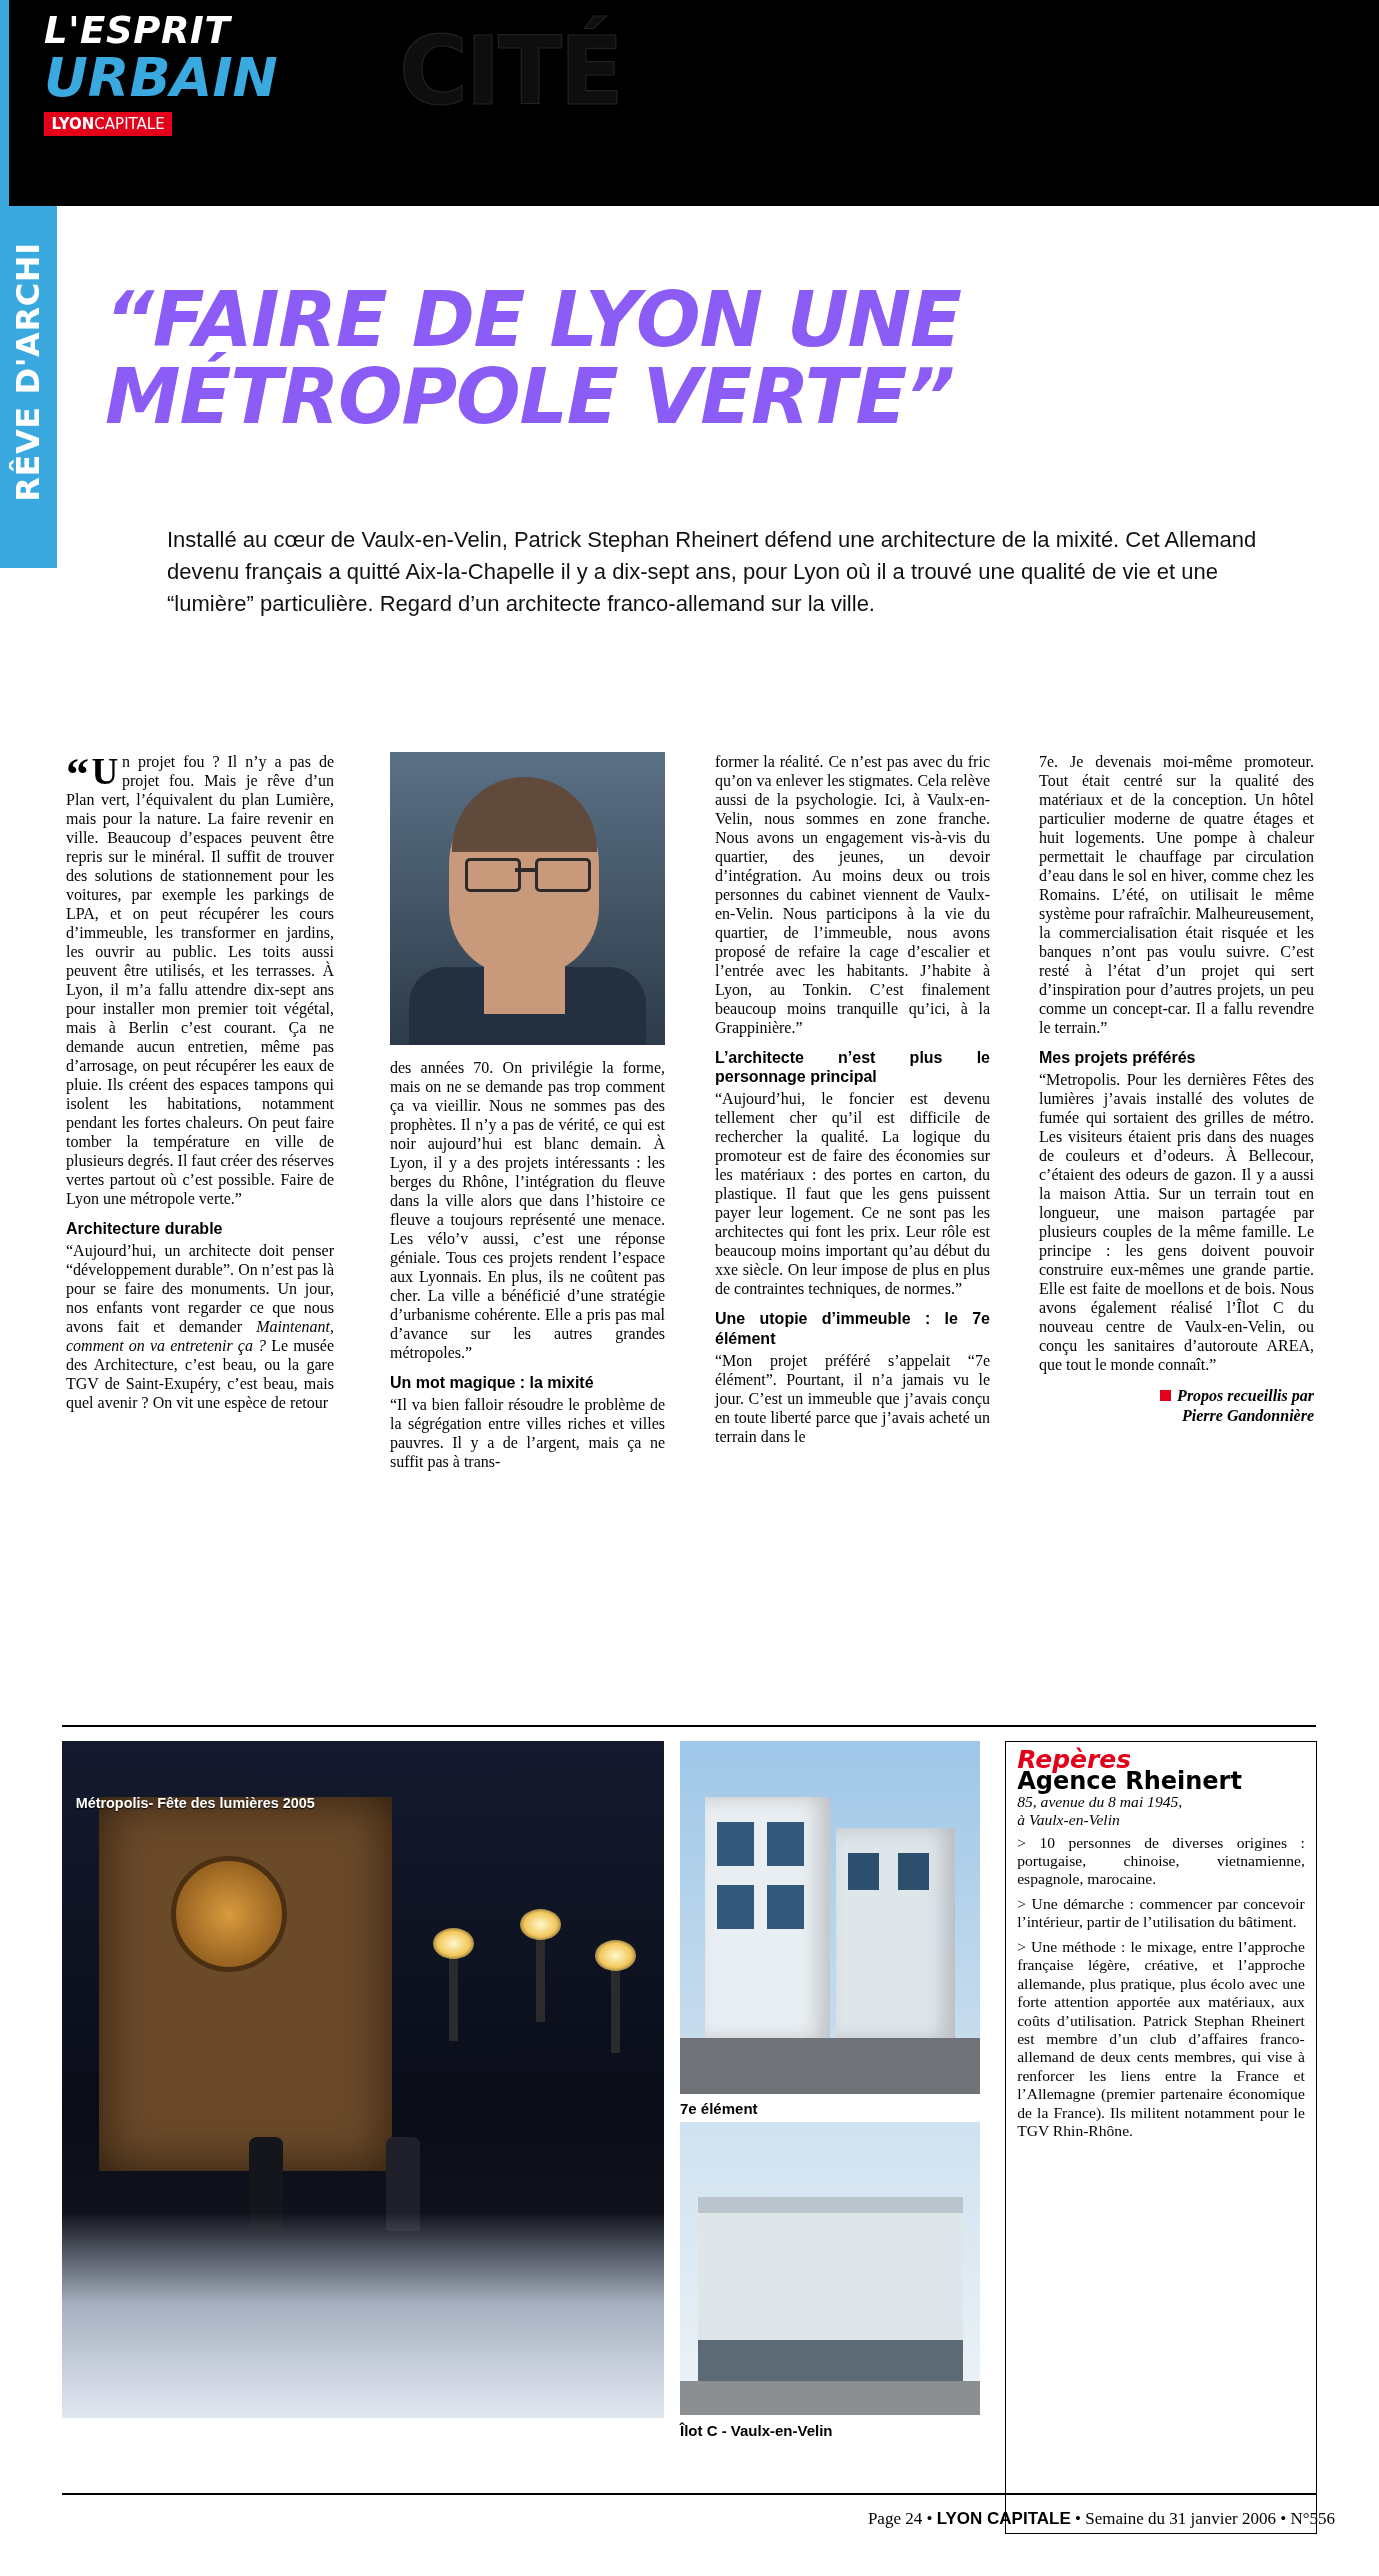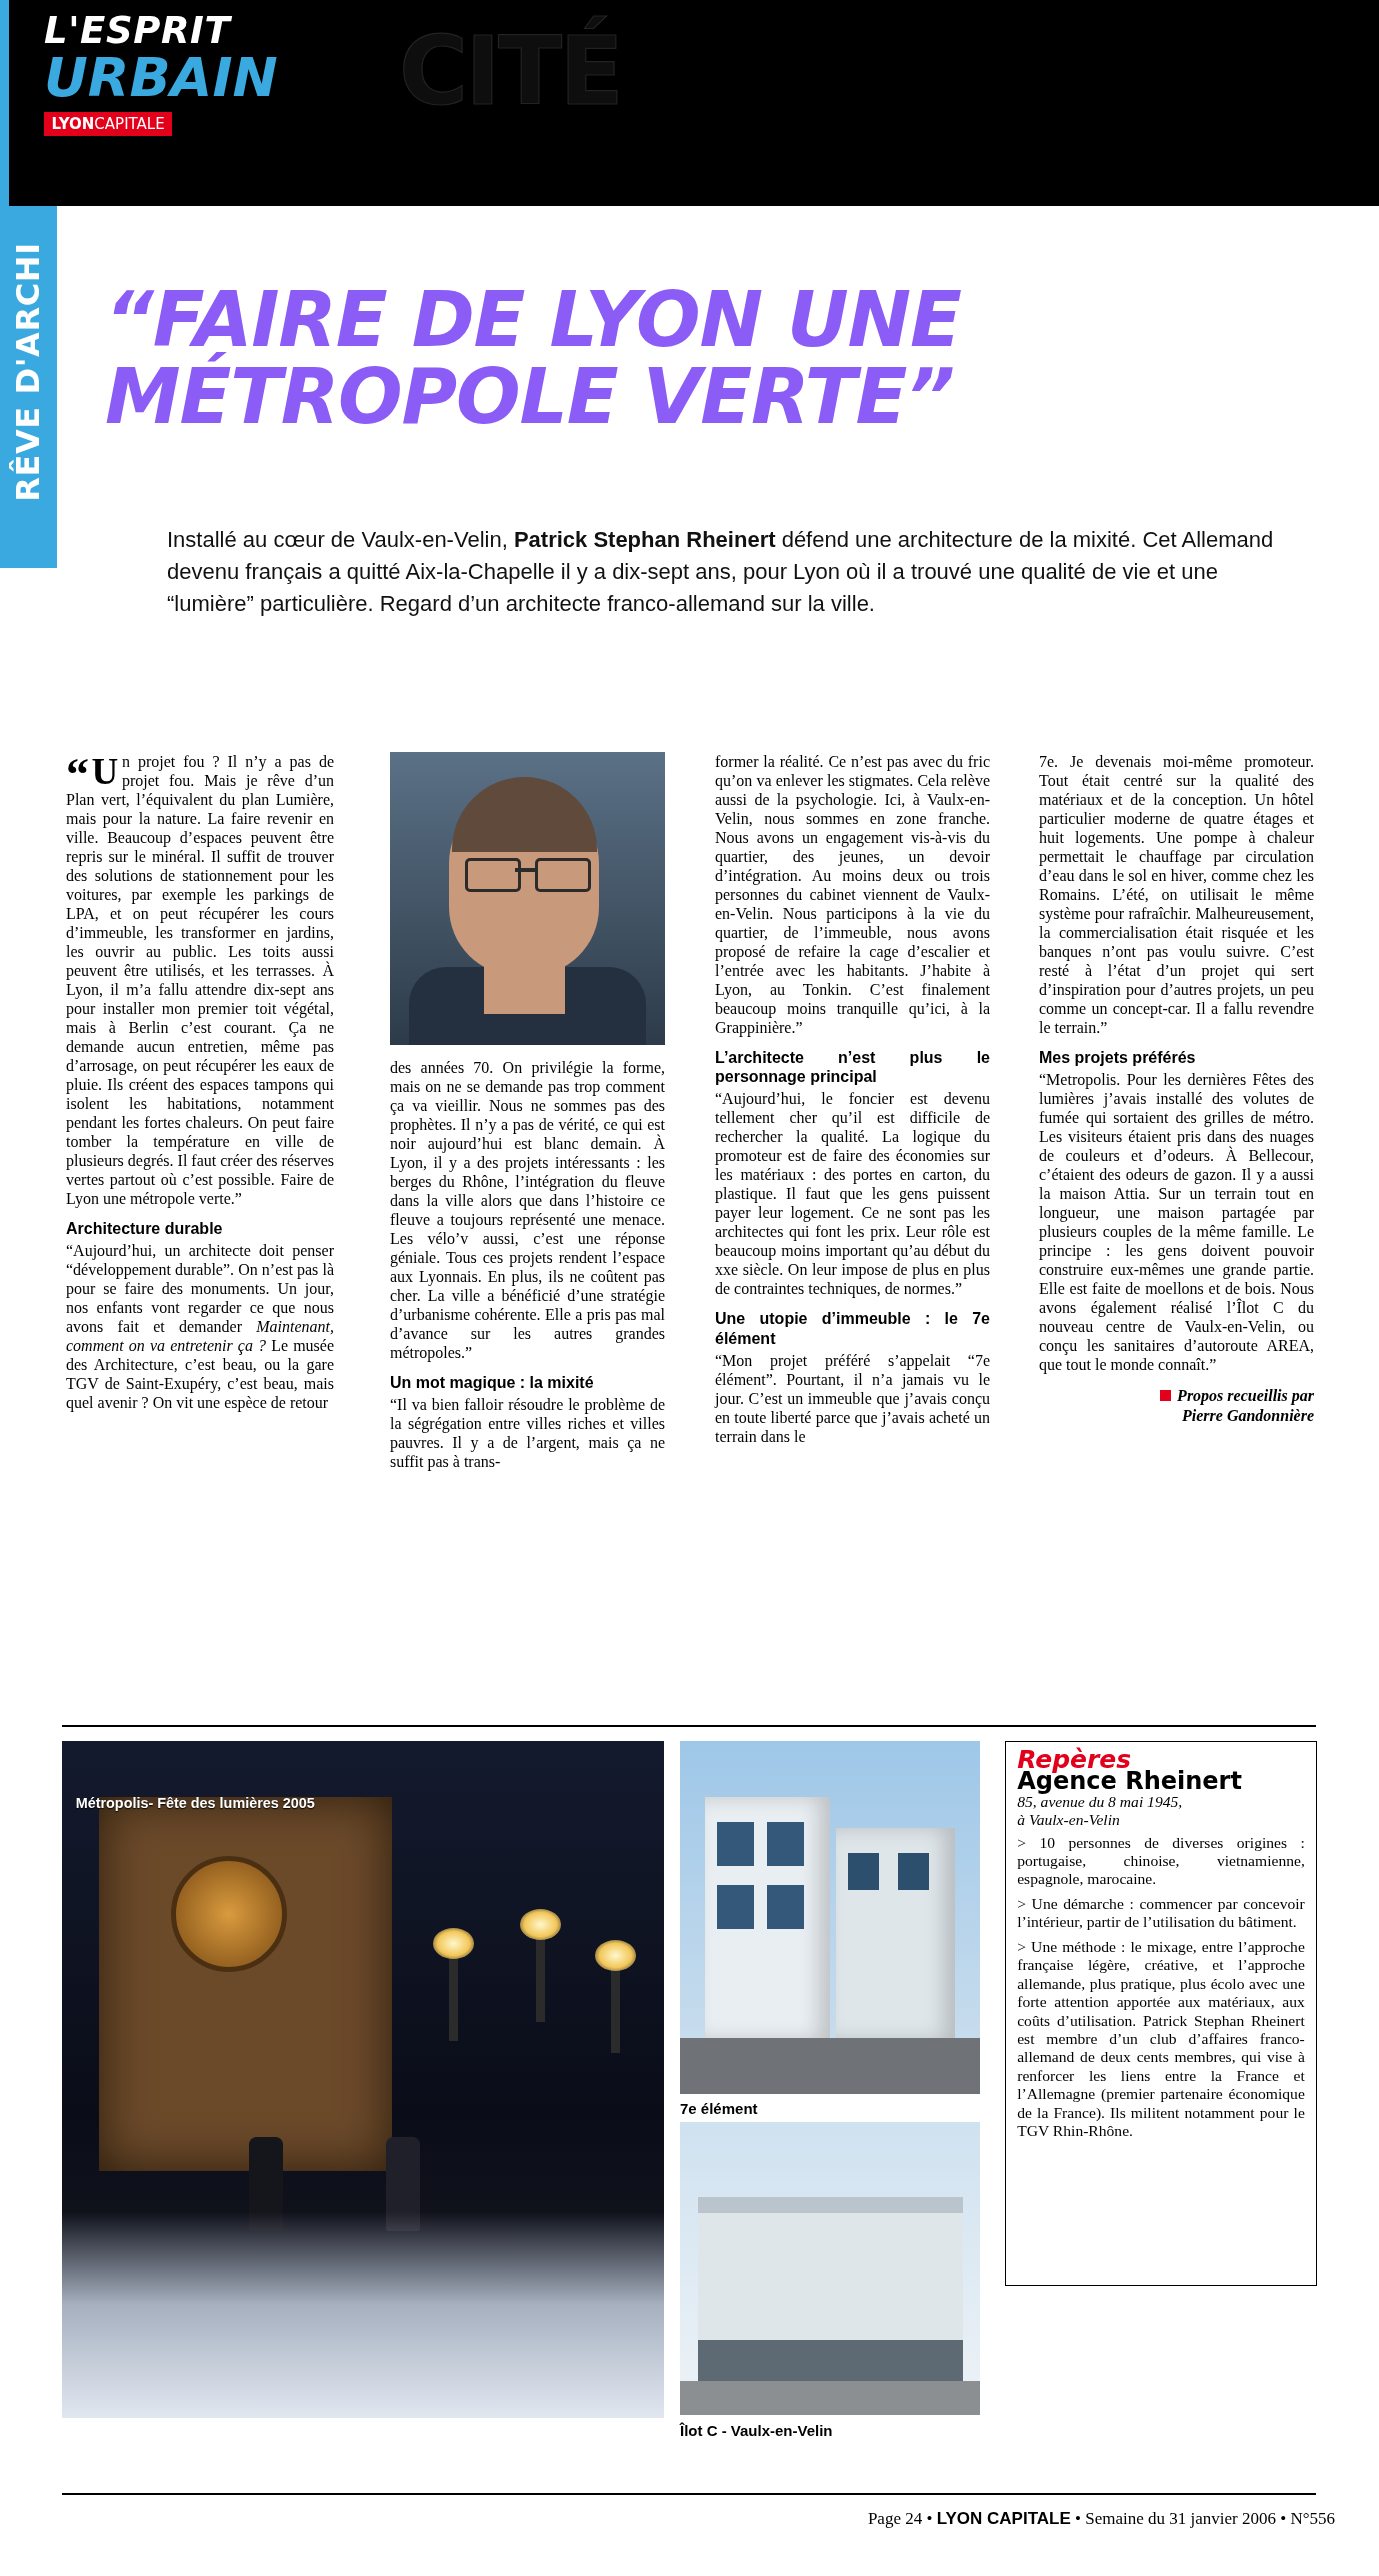--- a/index.html
+++ b/index.html
@@ -139,21 +139,21 @@
   .chapeau {
     position: absolute;
     left: 167px;
     top: 524px;
     width: 1129px;
     font-family: "Liberation Sans", sans-serif;
     font-size: 22px;
     line-height: 32px;
     color: #111;
   }
-  .chapeau b { font-weight: bold; }
+  .chapeau b { font-weight: normal; }
 
   
   .cols {
     position: absolute;
     left: 66px;
     top: 752px;
     width: 1248px;
     height: 949px;
   }
   .col {
@@ -291,21 +291,21 @@
     font-family: "Liberation Sans", sans-serif;
     font-weight: bold;
     font-size: 15px;
   }
 
   .reperes {
     position: absolute;
     left: 1005px;
     top: 1741px;
     width: 312px;
-    height: 545px;
+    height: 793px;
     border: 1.9px solid #000;
     box-sizing: border-box;
     padding: 8.7px 11.2px;
     font-family: "Liberation Serif", serif;
     font-size: 15.6px;
     line-height: 18.4px;
   }
   .reperes h3 {
     margin: 0;
     font-family: "DejaVu Sans", sans-serif;

